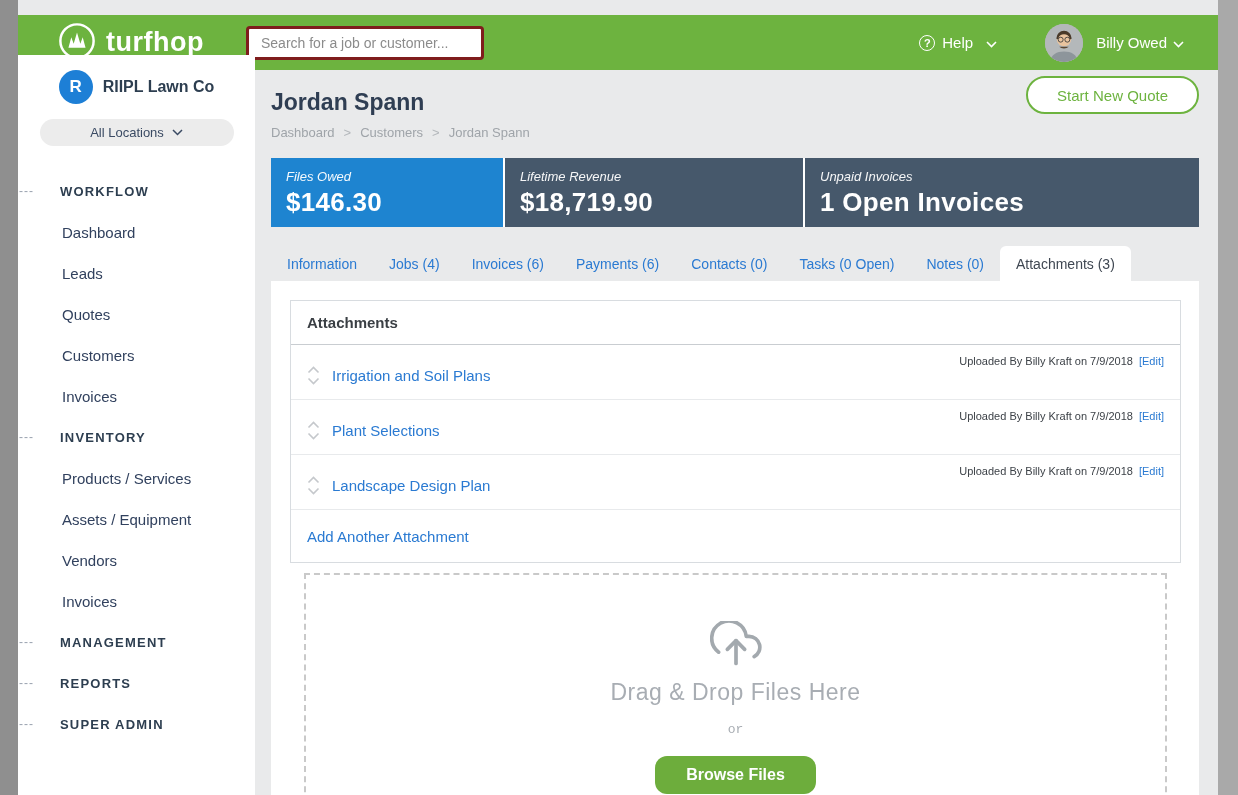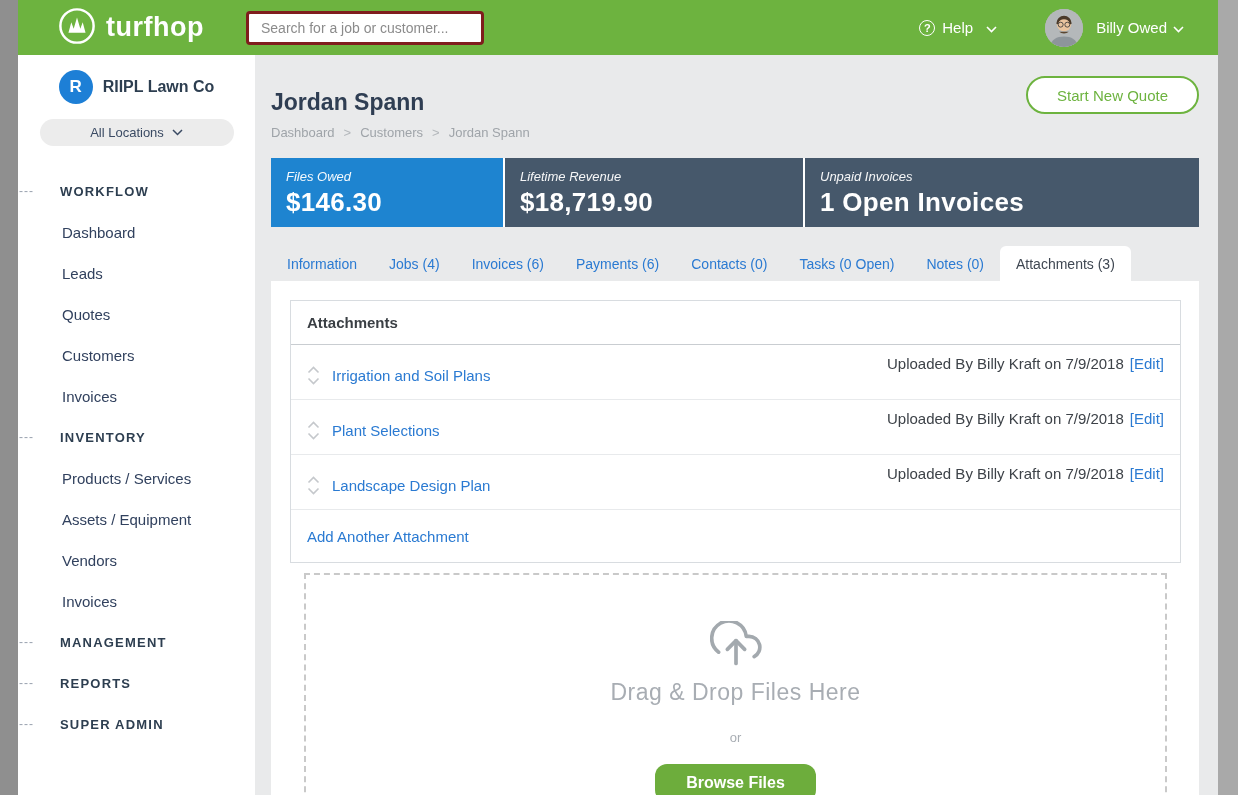--- a/index.html
+++ b/index.html
@@ -4,21 +4,21 @@
 <style>
   * { margin:0; padding:0; box-sizing:border-box; }
   html,body { width:1238px; height:795px; overflow:hidden; }
   body { font-family:"Liberation Sans", sans-serif; background:#e9eaeb; position:relative; }
 
   
   .strip-left  { position:absolute; left:0; top:0; width:18px; height:795px; background:#8f8f8f; }
   .strip-right { position:absolute; right:0; top:0; width:20px; height:795px; background:#a9a9a9; }
 
   
-  .topbar { position:absolute; left:18px; top:0; width:1200px; height:55px;
+  .topbar { position:absolute; left:18px; top:15px; width:1200px; height:55px;
             background:#6db33f; display:flex; align-items:center; }
   .brand { display:flex; align-items:center; margin-left:40px; gap:10px; }
   .brand-text { color:#fff; font-size:27px; font-weight:bold; letter-spacing:.5px; }
   .search-box { margin-left:42px; width:238px; height:34px; border:3px solid #7f1d1d;
                 border-radius:4px; padding:0 12px; font-size:14px; color:#555;
                 font-family:"Liberation Sans",sans-serif; outline:none; }
   .search-box::placeholder { color:#8b8b8b; }
   .top-spacer { flex:1; }
   .help-wrap { display:flex; align-items:center; gap:7px; color:#fff; font-size:15px; cursor:pointer; }
   .q-circle { width:16px; height:16px; border:1.5px solid #fff; border-radius:50%;
@@ -74,29 +74,29 @@
   .panel { background:#fff; height:525px; padding:19px 18px 0 19px; overflow:hidden; }
 
   .att-box { border:1px solid #d8dce0; }
   .att-head { padding:13px 16px; font-size:15px; font-weight:bold; color:#3a3f44;
               border-bottom:1px solid #c9cdd1; }
   .att-row { position:relative; height:55px; display:flex; align-items:center;
              padding:0 16px; border-bottom:1px solid #e8eaec; }
   .sort-handles { display:flex; flex-direction:column; gap:3px; margin-right:12px; margin-top:6px; }
   .sort-handles svg { display:block; cursor:pointer; }
   .att-link { font-size:15px; color:#2a7ad2; text-decoration:none; cursor:pointer; margin-top:7px; }
-  .att-meta { position:absolute; right:16px; top:10px; font-size:15px; color:#3d4248; }
+  .att-meta { position:absolute; right:16px; top:10px; font-size:11px; color:#3d4248; }
   .edit-link { color:#2a7ad2; text-decoration:none; margin-left:6px; cursor:pointer; }
   .add-row { height:52px; display:flex; align-items:center; padding:0 16px; }
   .add-link { font-size:15px; color:#2a7ad2; text-decoration:none; cursor:pointer; }
 
   .dropzone { margin:10px 14px 0; border:2px dashed #c9c9c9; height:260px; text-align:center; }
   .dz-icon { margin-top:46px; }
   .dz-title { margin-top:6px; font-size:23px; color:#a8adb3; letter-spacing:.5px; }
-  .dz-or { margin-top:24px; font-size:13px; color:#a8adb3; }
+  .dz-or { margin-top:16px; font-size:13px; color:#a8adb3;font-family:Liberation Mono, monospace; }
   .btn-browse { margin-top:19px; height:38px; padding:0 31px; background:#6dad3c; color:#fff;
                 border:none; border-radius:12px; font-size:16px; font-weight:bold;
                 cursor:pointer; font-family:"Liberation Sans",sans-serif; }
 </style>
 </head>
 <body>
 
 <div class="strip-left"></div>
 <div class="strip-right"></div>
 

